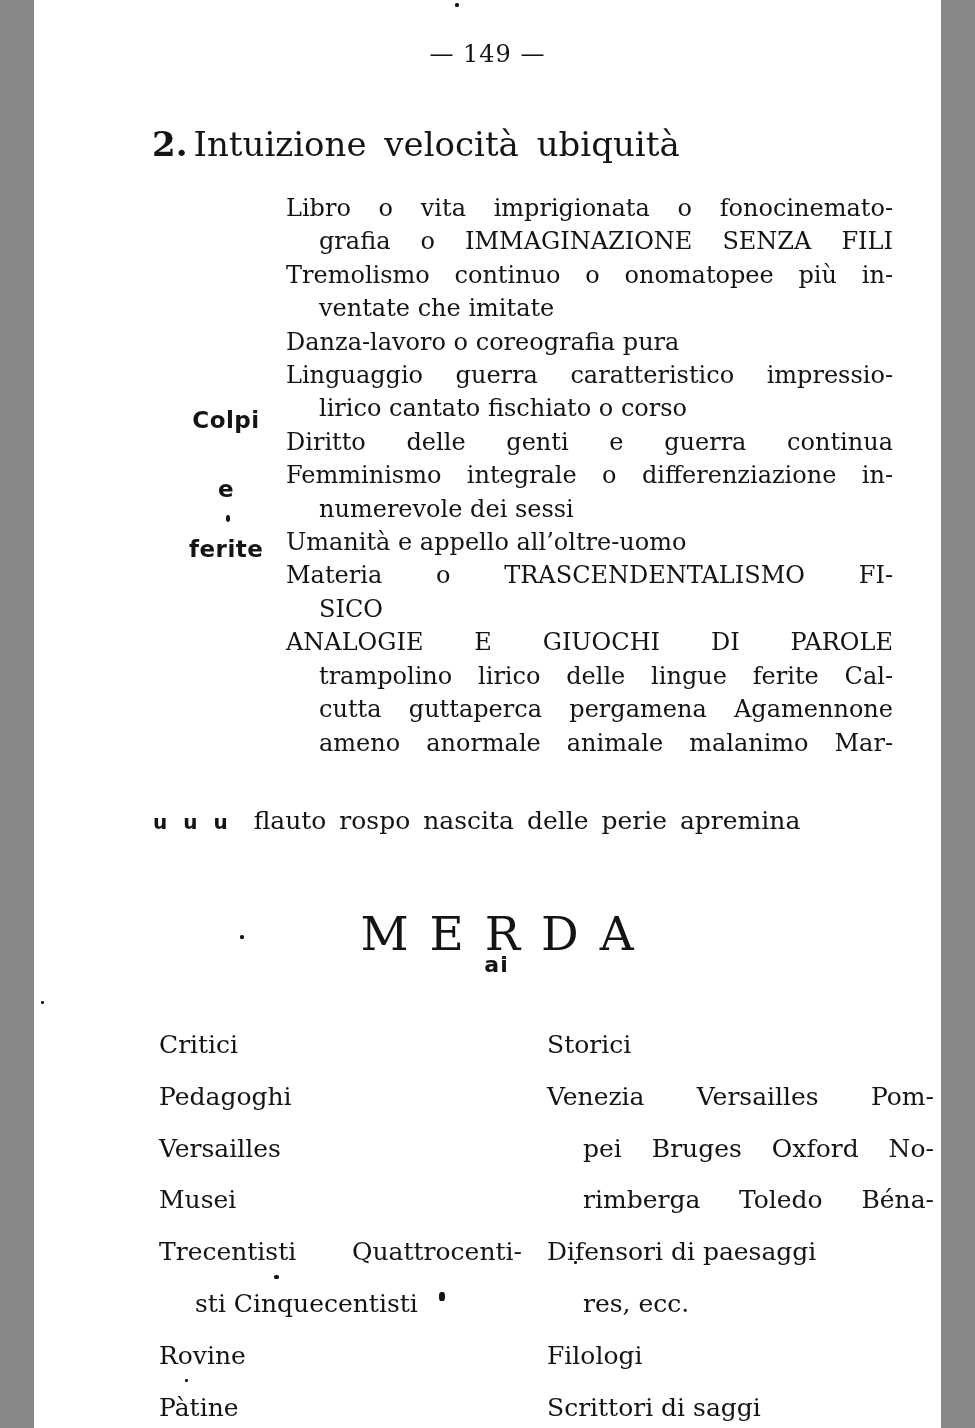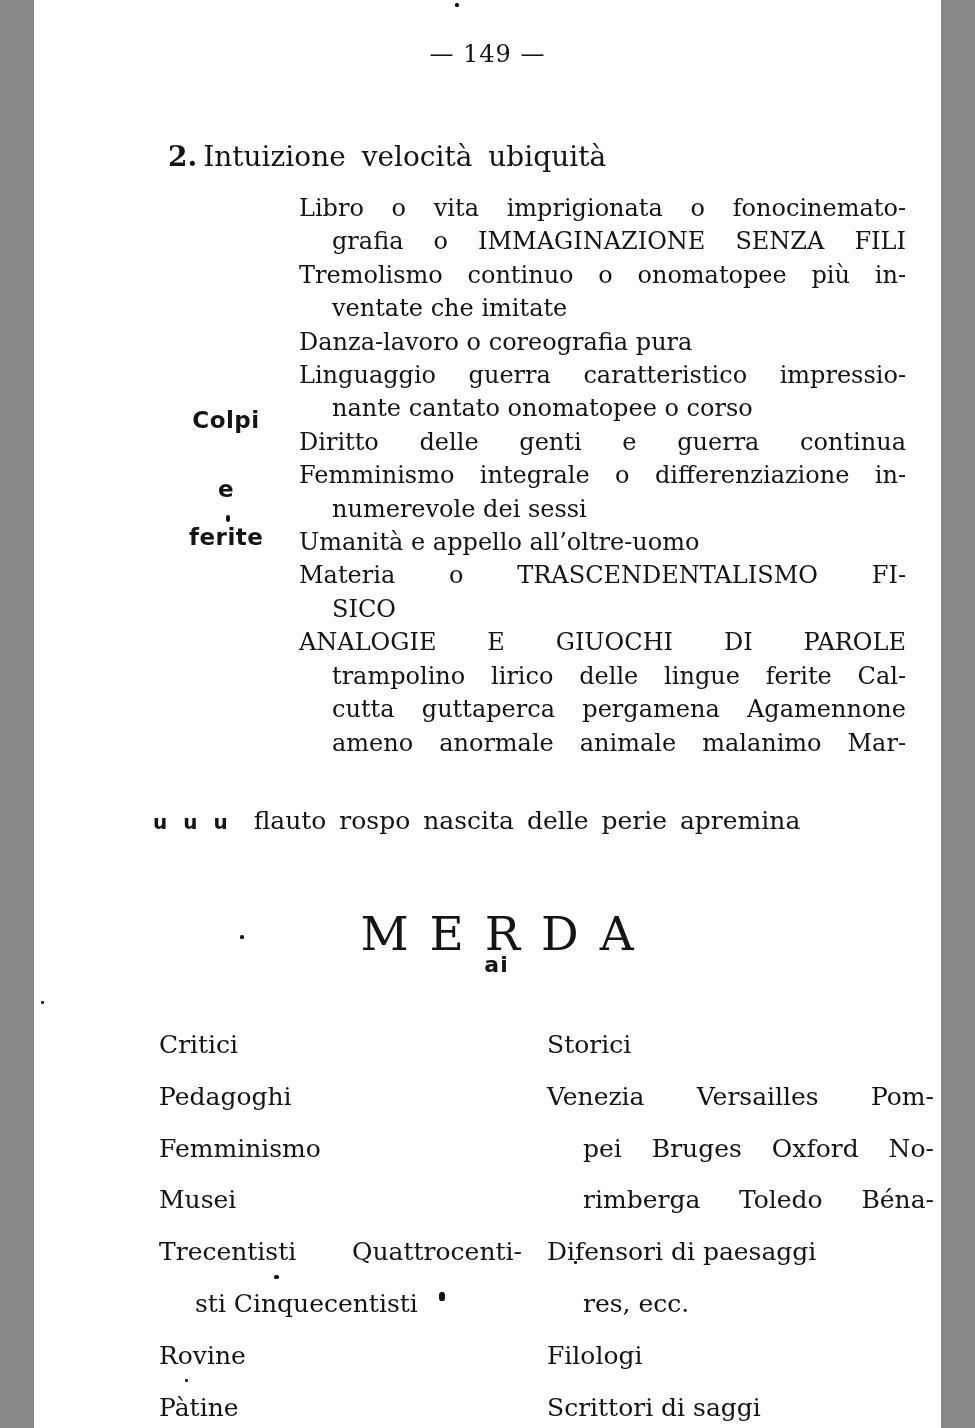--- a/index.html
+++ b/index.html
@@ -19,31 +19,31 @@
     position: absolute;
     top: 40px; left: 0; right: 0;
     text-align: center;
     font-size: 24px;
     letter-spacing: 1px;
   }
 
   .heading {
     position: absolute;
     top: 124px; left: 118px;
-    margin: 16px;
-    font-size: 28px;
+    margin: 0;
+    font-size: 34px;
     font-weight: normal;
     word-spacing: 7px;
     white-space: nowrap;
   }
   .heading-num { font-weight: bold; margin-right: 6px; }
 
   .body-block {
     position: absolute;
-    top: 192px; left: 265px;
+    top: 192px; left: 252px;
     width: 607px;
     font-size: 24px;
     line-height: 33.4px;
   }
   .bline { white-space: nowrap; }
   .bline.indent { padding-left: 33px; }
   .bline.justify, .cline.justify {
     white-space: normal;
     text-align: justify;
     text-align-last: justify;
@@ -119,31 +119,31 @@
 
   <div class="page-number">— 149 —</div>
 
   <h1 class="heading">
     <span class="heading-num">2.</span><span class="heading-title">Intuizione velocità ubiquità</span>
   </h1>
 
   <div id="marginLabels">
       <div class="margin-label" style="top: 407px;">Colpi</div>
       <div class="margin-label" style="top: 476px;">e</div>
-      <div class="margin-label" style="top: 524px;">ferite</div>
+      <div class="margin-label" style="top: 536px;">ferite</div>
     </div>
 
   <div class="body-block" id="bodyBlock">
       <div class="bline justify">Libro o vita imprigionata o fonocinemato-</div>
       <div class="bline indent justify">grafia o IMMAGINAZIONE SENZA FILI</div>
       <div class="bline justify">Tremolismo continuo o onomatopee più in-</div>
       <div class="bline indent">ventate che imitate</div>
       <div class="bline">Danza-lavoro o coreografia pura</div>
       <div class="bline justify">Linguaggio guerra caratteristico impressio-</div>
-      <div class="bline indent">nante cantato onomatopee o corso</div>
+      <div class="bline indent">lirico cantato fischiato o corso</div>
       <div class="bline justify">Diritto delle genti e guerra continua</div>
       <div class="bline justify">Femminismo integrale o differenziazione in-</div>
       <div class="bline indent">numerevole dei sessi</div>
       <div class="bline">Umanità e appello all’oltre-uomo</div>
       <div class="bline justify">Materia o TRASCENDENTALISMO FI-</div>
       <div class="bline indent">SICO</div>
       <div class="bline justify">ANALOGIE E GIUOCHI DI PAROLE</div>
       <div class="bline indent justify">trampolino lirico delle lingue ferite Cal-</div>
       <div class="bline indent justify">cutta guttaperca pergamena Agamennone</div>
       <div class="bline indent justify">ameno anormale animale malanimo Mar-</div>
@@ -153,21 +153,21 @@
     <span class="u-prefix">u u u</span><span>flauto rospo nascita delle perie apremina</span>
   </div>
 
   <div class="banner-title">M E R D A</div>
 
   <div class="banner-subtitle">ai</div>
 
   <div class="col col-left" id="colLeft">
       <div class="cline">Critici</div>
       <div class="cline">Pedagoghi</div>
-      <div class="cline">Femminismo</div>
+      <div class="cline">Versailles</div>
       <div class="cline">Musei</div>
       <div class="cline justify">Trecentisti Quattrocenti-</div>
       <div class="cline indent">sti Cinquecentisti</div>
       <div class="cline">Rovine</div>
       <div class="cline">Pàtine</div>
     </div>
 
   <div class="col col-right" id="colRight">
       <div class="cline">Storici</div>
       <div class="cline justify">Venezia Versailles Pom-</div>

